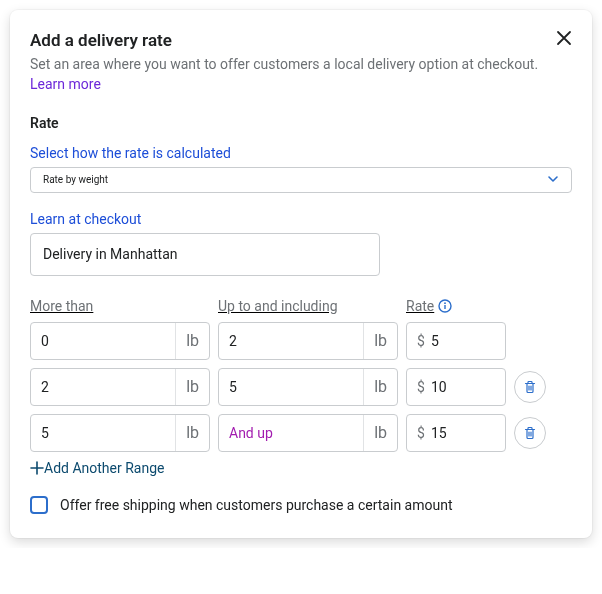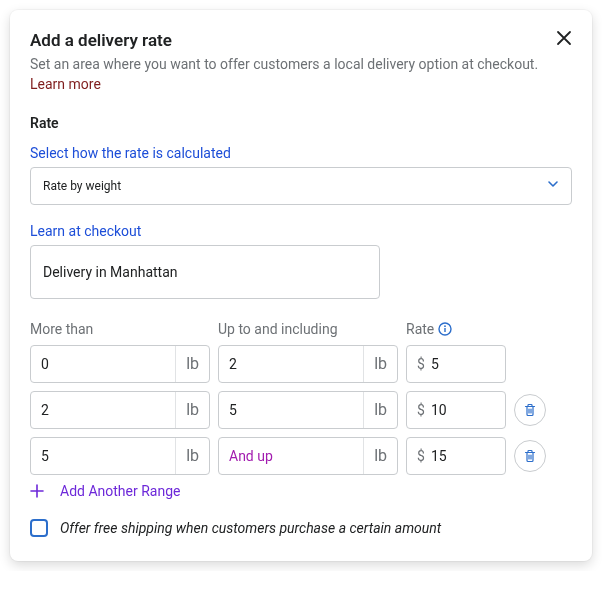--- a/index.html
+++ b/index.html
@@ -35,70 +35,71 @@
       margin-bottom: 4px;
     }
     .subtitle {
       font-size: 14px;
       color: #6d7175;
       line-height: 1.45;
       margin-bottom: 20px;
       padding-right: 30px;
     }
     .link {
-      color: #7f1d1d;
+      color: #6d28d9;
       cursor: pointer;
       margin-top: 22px;
     }
     .section-label {
       font-size: 14px;
       font-weight: 600;
       color: #202223;
       margin-bottom: 14px;
     }
     .field-label {
       font-size: 14px;
       color: #1d4ed8;
       margin-bottom: 6px;
     }
     .select-field {
       width: 100%;
-      height: 38px;
+      height: 26px;
       border: 1px solid #c9cccf;
       border-radius: 4px;
       padding: 0 12px;
       display: flex;
       align-items: center;
       justify-content: space-between;
       cursor: pointer;
-      font-size: 12px;
+      font-size: 10px;
       color: #202223;
       margin-bottom: 18px;
       background: #fff;
     }
     .chevron {
       color: #2c6ecb;
     }
     .text-input {
       width: 350px;
-      height: 54px;
+      height: 43px;
       border: 1px solid #c9cccf;
       border-radius: 4px;
       padding: 0 12px;
       font-size: 14px;
       color: #202223;
       margin-bottom: 22px;
       display: flex;
       align-items: center;
     }
     .range-headers {
       display: grid;
       grid-template-columns: 180px 180px 100px 40px;
       gap: 8px;
       margin-bottom: 8px;
+      text-decoration: underline;
     }
     .range-header {
       font-size: 14px;
       color: #6d7175;
       display: flex;
       align-items: center;
       gap: 4px;
     }
     .info-icon {
       color: #2c6ecb;
@@ -164,22 +165,22 @@
       display: flex;
       align-items: center;
       justify-content: center;
       cursor: pointer;
       color: #2c6ecb;
       background: #fff;
     }
     .add-range {
       display: flex;
       align-items: center;
-      gap: 16px;
-      color: #6d28d9;
+      gap: 0;
+      color: #0c4a6e;
       font-size: 14px;
       cursor: pointer;
       margin-top: 8px;
       margin-bottom: 20px;
     }
     .checkbox-row {
       display: flex;
       align-items: center;
       gap: 12px;
     }
@@ -187,21 +188,20 @@
       width: 18px;
       height: 18px;
       border: 2px solid #2c6ecb;
       border-radius: 4px;
       cursor: pointer;
       flex-shrink: 0;
     }
     .checkbox-label {
       font-size: 14px;
       color: #202223;
-      font-style: italic;
     }
   </style>
 </head>
 <body>
 
 <div class="modal">
 
   <div class="close-btn">
     <svg width="16" height="16" viewBox="0 0 16 16">
         <path d="M2 2 L14 14 M14 2 L2 14" stroke="currentColor" stroke-width="1.8" stroke-linecap="round"></path>

